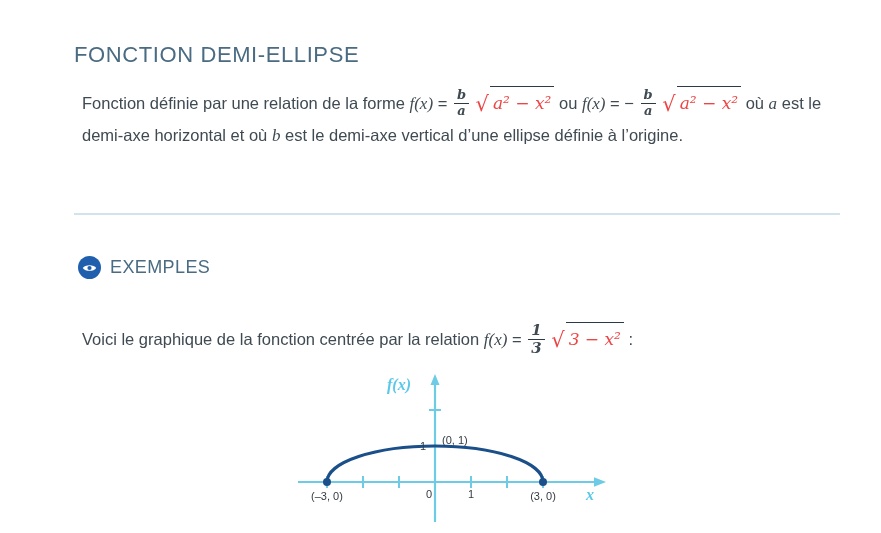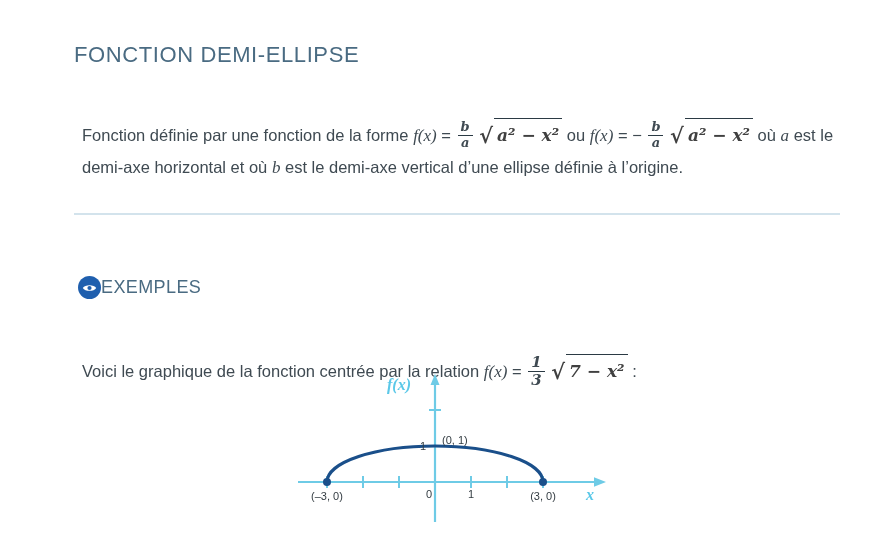--- a/index.html
+++ b/index.html
@@ -65,25 +65,24 @@
     padding: 0 3px;
   }
   .frac.big {
     font-size: 15px;
   }
   .radic {
     display: inline-block;
     position: relative;
     font-family: "DejaVu Serif", serif;
     font-style: italic;
-    font-weight: bold;
+    font-weight: normal;
     font-size: 17px;
-    color: #404040;
+    color: #ef4444;
     white-space: nowrap;
-    margin-top: 32px;
   }
   .radic .bar {
     border-top: 1.4px solid #2b3a44;
     padding: 1px 3px 0 3px;
     margin-left: 1px;
     display: inline-block;
   }
   .radsym {
     font-size: 21px;
     line-height: 0;
@@ -94,24 +93,24 @@
     position: absolute;
     left: 74px;
     top: 213px;
     width: 766px;
     height: 2px;
     background: #d3e3ec;
   }
   .examples-row {
     position: absolute;
     left: 78px;
-    top: 276px;
+    top: 256px;
     display: flex;
     align-items: center;
-    gap: 0;
+    gap: 9px;
   }
   .eye-icon {
     width: 23px;
     height: 23px;
     border-radius: 50%;
     background: #1f5fae;
     display: flex;
     align-items: center;
     justify-content: center;
   }
@@ -155,21 +154,21 @@
   }
 </style>
 </head>
 <body>
 
 <div class="page">
 
   <div class="title">FONCTION DEMI-ELLIPSE</div>
 
   <div class="intro">
-    <span>Fonction définie par une fonction de la forme</span>
+    <span>Fonction définie par une relation de la forme</span>
     <span class="fn">f(x)</span>
     <span>=</span>
     <span class="frac">
       <span class="num">b</span>
       <span class="den">a</span>
     </span>
     <span class="radic"><span class="radsym">√</span><span class="bar">a² − x²</span></span>
     <span>ou</span>
     <span class="fn">f(x)</span>
     <span>=</span>
@@ -199,21 +198,21 @@
   </div>
 
   <div class="voici">
     <span>Voici le graphique de la fonction centrée par la relation</span>
     <span class="fn">f(x)</span>
     <span>=</span>
     <span class="frac big">
       <span class="num">1</span>
       <span class="den">3</span>
     </span>
-    <span class="radic"><span class="radsym">√</span><span class="bar">7 − x²</span></span>
+    <span class="radic"><span class="radsym">√</span><span class="bar">3 − x²</span></span>
     <span>:</span>
   </div>
 
   <div class="graph">
     <svg width="330" height="150" viewBox="0 0 330 150">
 
       <line x1="145" y1="8" x2="145" y2="150" stroke="#6ecbe6" stroke-width="2.2"></line>
       <polygon points="145,2 140.5,13 149.5,13" fill="#6ecbe6"></polygon>
 
       <line x1="8" y1="110" x2="308" y2="110" stroke="#6ecbe6" stroke-width="2.2"></line>

